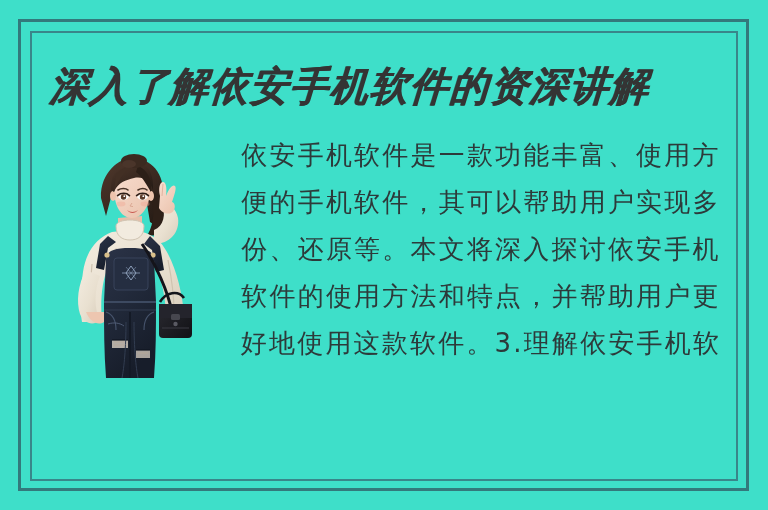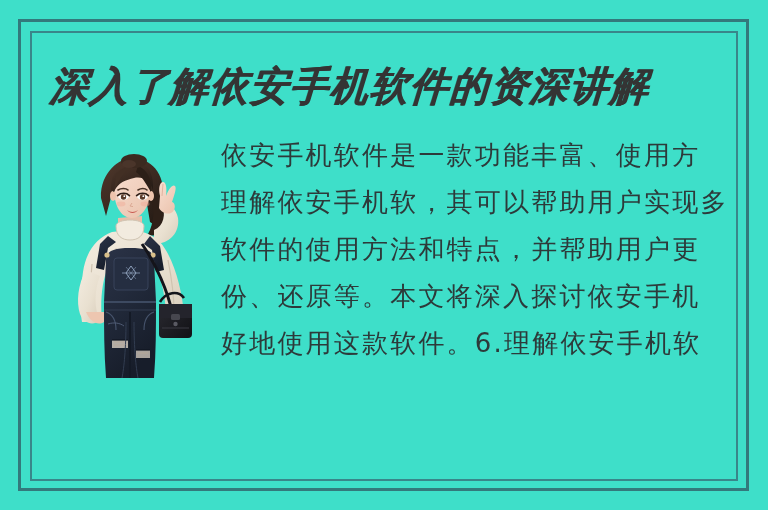--- a/index.html
+++ b/index.html
@@ -79,20 +79,21 @@
     width: 150px;
     height: 241px;
   }
 
   
   .body-copy {
     position: absolute;
     left: 221px;
     top: 132px;
     width: 520px;
+    text-align: center;
   }
   .copy-line {
     font-family: "DejaVu Sans", "Liberation Sans", sans-serif;
     font-size: 26px;
     line-height: 47px;
     color: #2d3a3a;
     letter-spacing: 2.2px;
     white-space: nowrap;
     font-weight: 400;
   }
@@ -239,19 +240,19 @@
       <rect x="115" y="162" width="9" height="6" rx="1.5" fill="#47474f"></rect>
       <circle cx="119.5" cy="172" r="2.2" fill="#5a5a63"></circle>
       <path d="M106 176 L133 176" stroke="#3a3a43" stroke-width="1"></path>
 
       <rect x="0" y="236" width="150" height="5" fill="#3edfc9"></rect>
     </svg>
   </div>
 
   <div class="body-copy">
     <div class="copy-line">依安手机软件是一款功能丰富、使用方</div>
-    <div class="copy-line">理解依安手机软，其可以帮助用户实现多</div>
+    <div class="copy-line">便的手机软件，其可以帮助用户实现多</div>
+    <div class="copy-line">份、还原等。本文将深入探讨依安手机</div>
     <div class="copy-line">软件的使用方法和特点，并帮助用户更</div>
-    <div class="copy-line">份、还原等。本文将深入探讨依安手机</div>
-    <div class="copy-line">好地使用这款软件。6.理解依安手机软</div>
+    <div class="copy-line">好地使用这款软件。3.理解依安手机软</div>
   </div>
 
 </div>
 
 </body></html>

